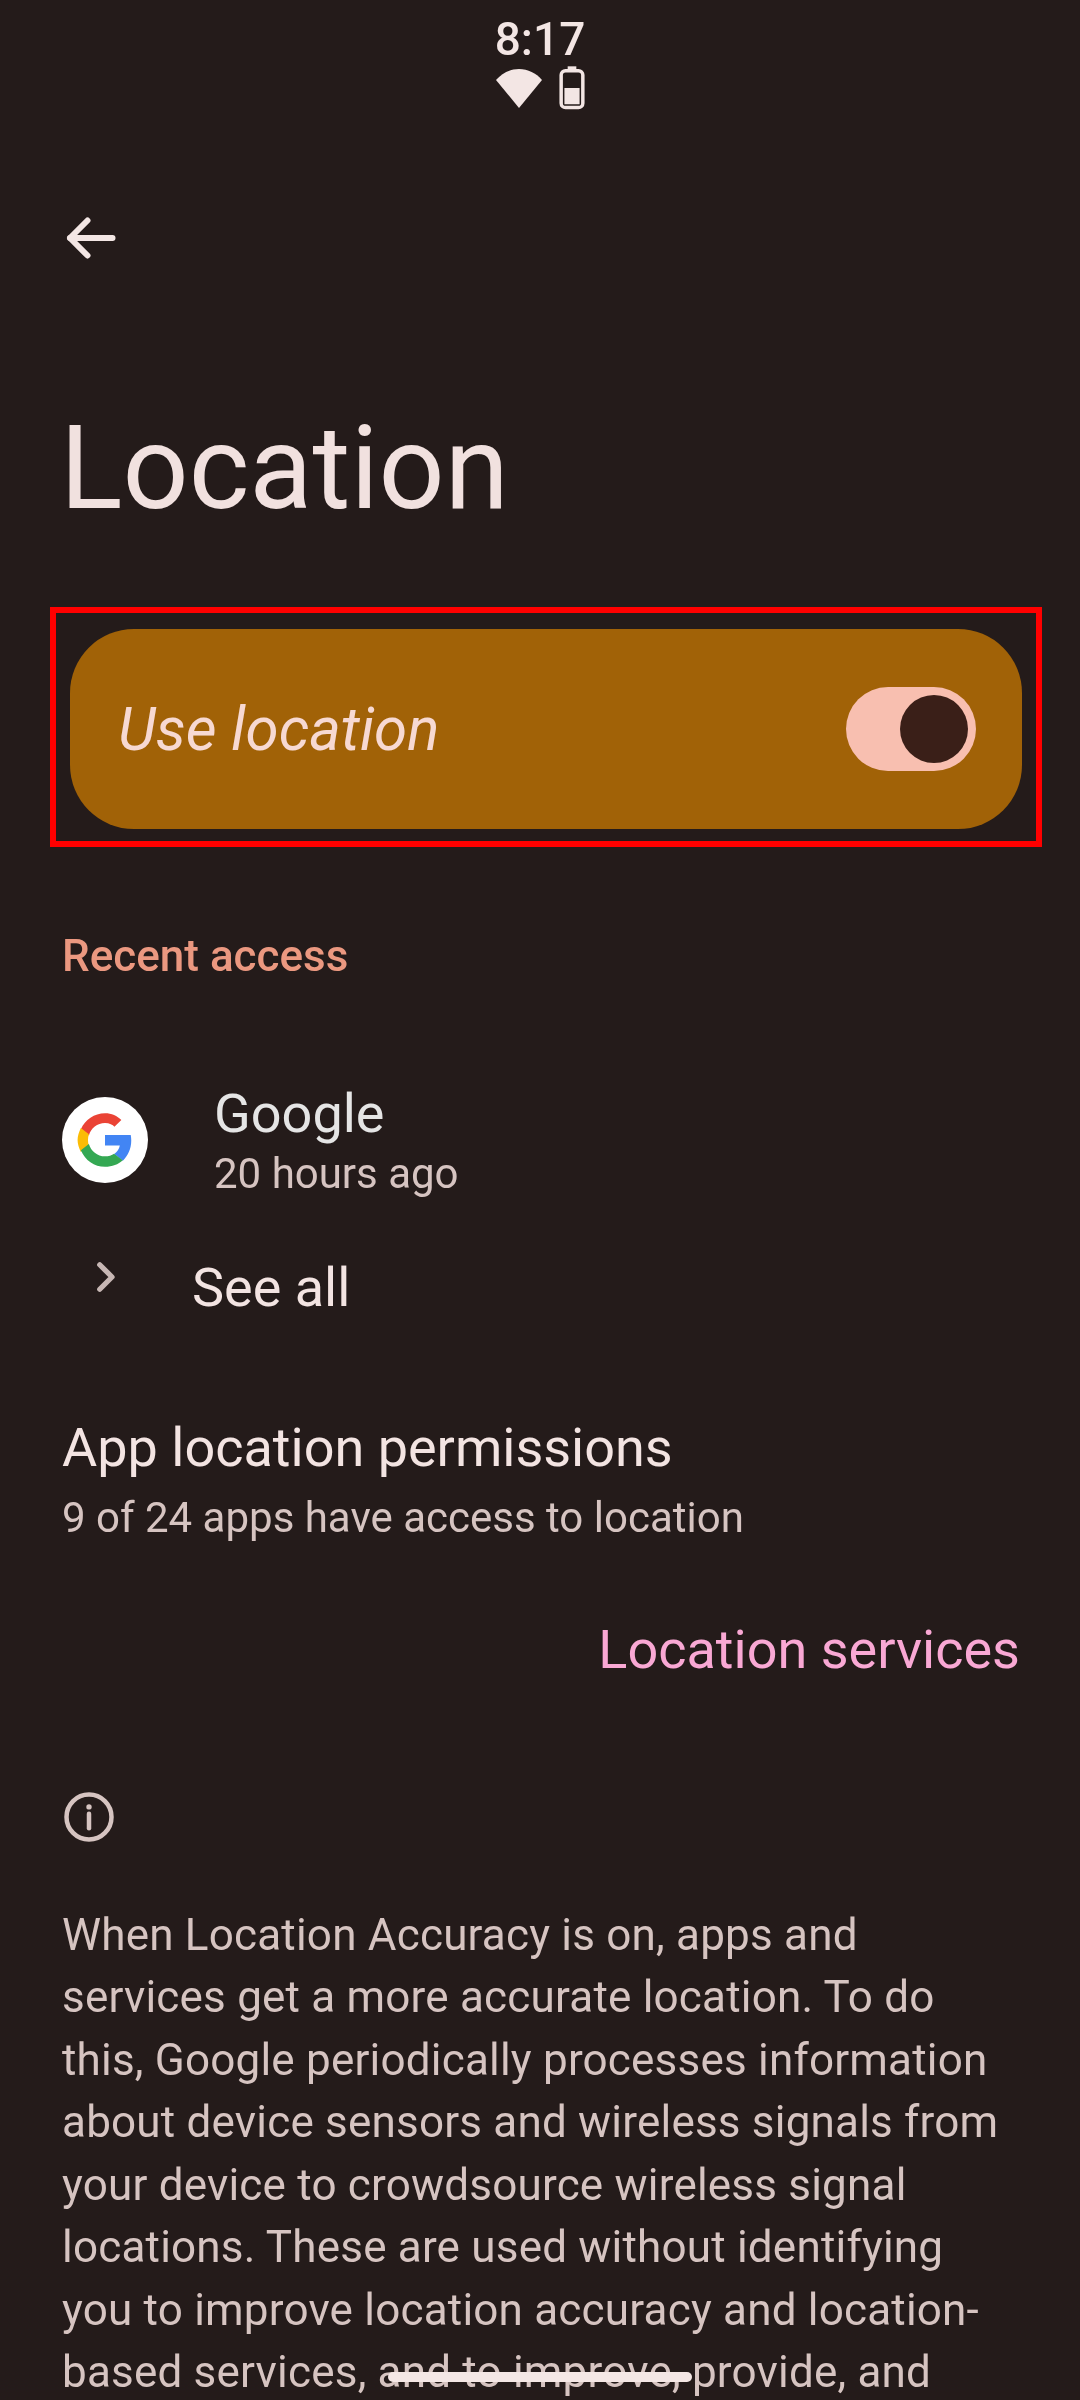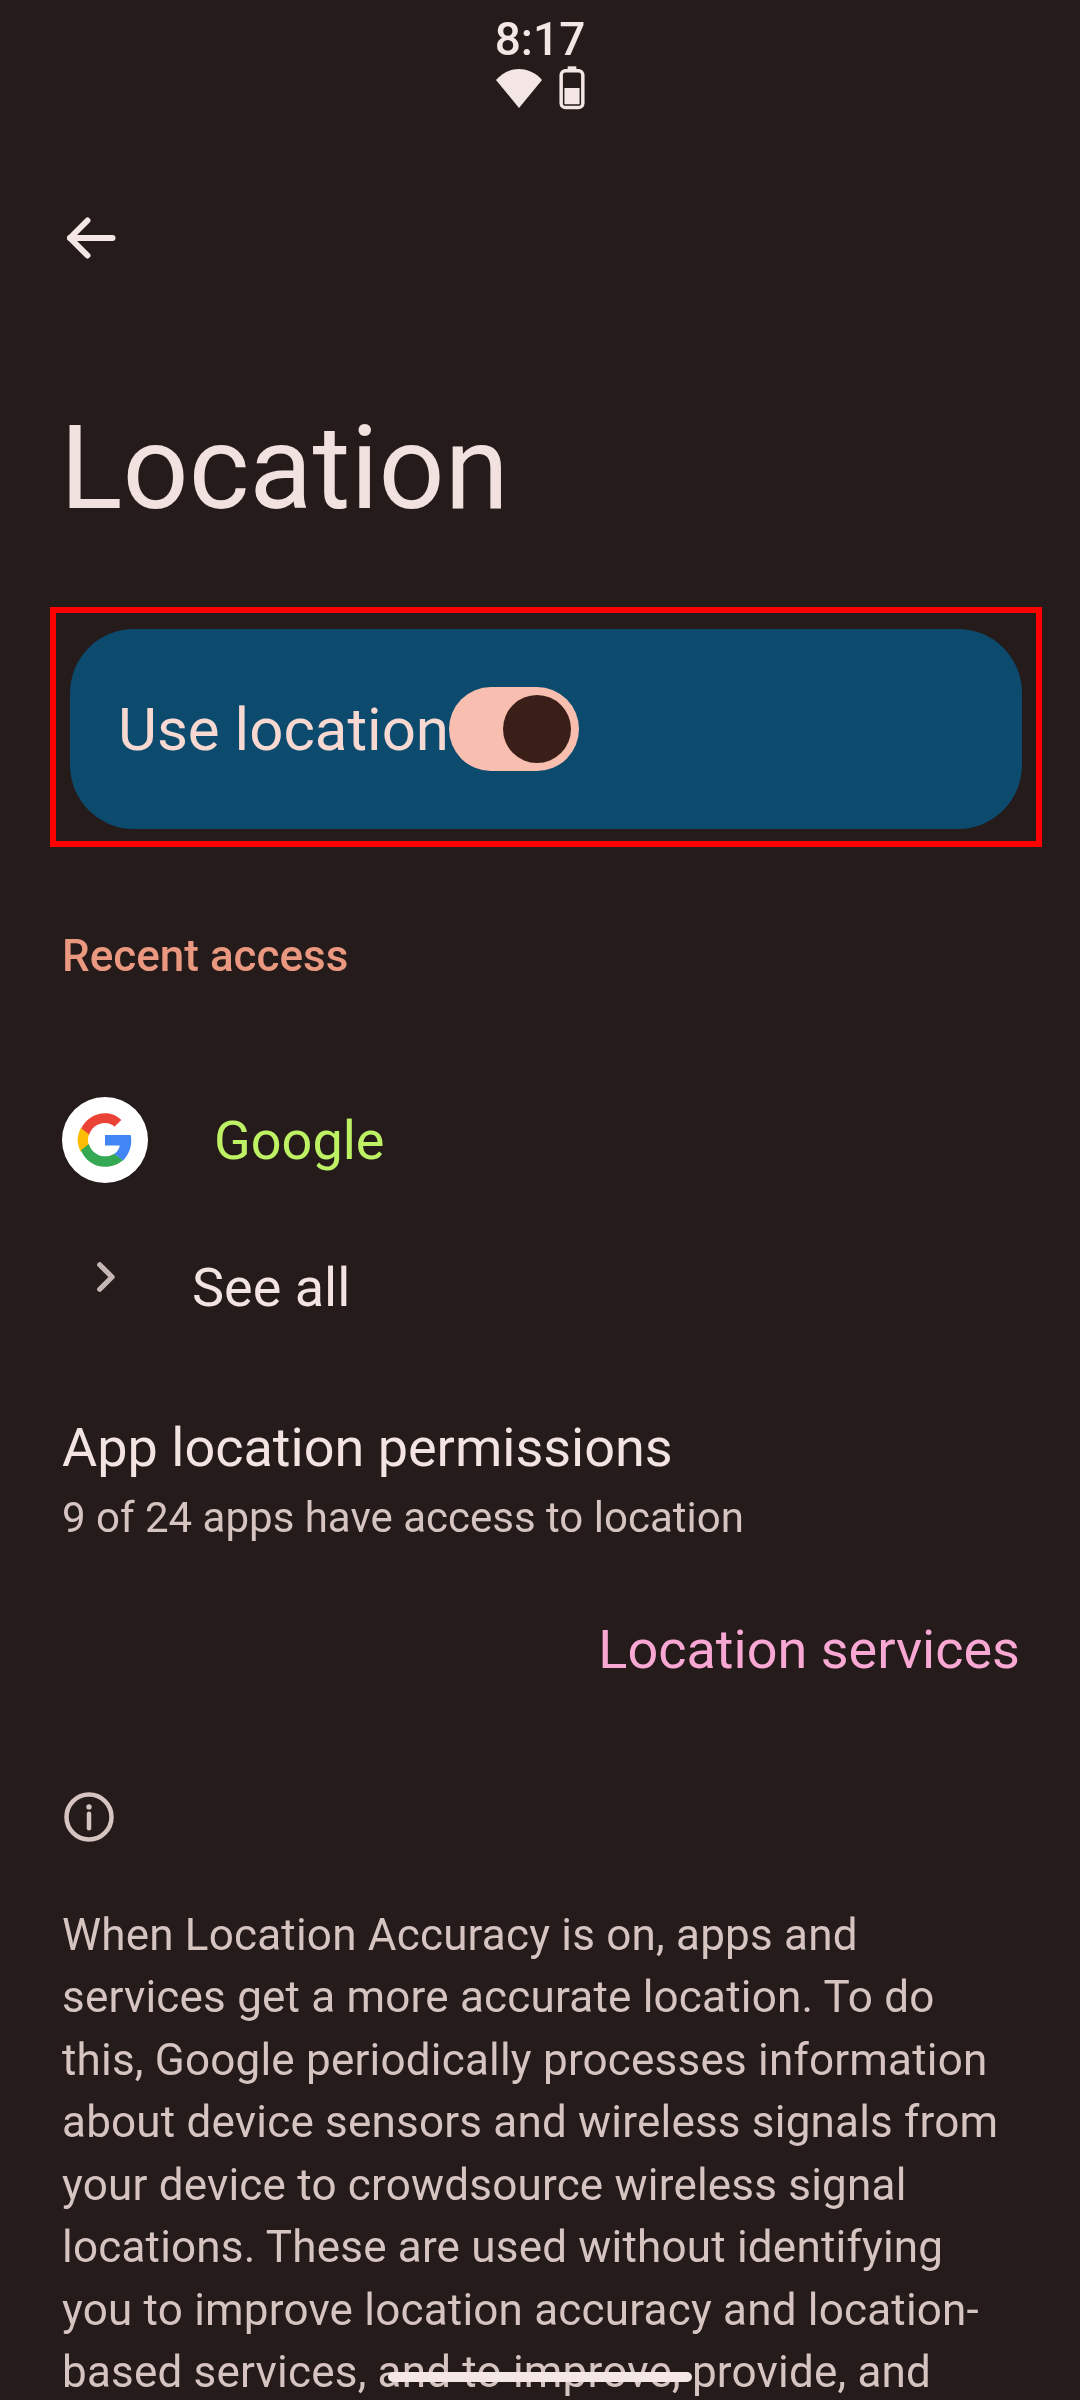--- a/index.html
+++ b/index.html
@@ -75,26 +75,27 @@
     height: 240px;
     border: 6px solid #ff0000;
     pointer-events: none;
   }
   .toggle-card {
     position: absolute;
     top: 629px;
     left: 70px;
     width: 952px;
     height: 200px;
-    background: #0c4a6e;
+    background: #a16207;
     border-radius: 64px;
     display: flex;
     align-items: center;
-    justify-content: flex-start;
+    justify-content: space-between;
     padding: 0 46px 0 48px;
+    font-style: italic;
   }
   .toggle-label {
     font-size: 60px;
     font-weight: 400;
     color: #f7d9d2;
   }
   .switch {
     width: 130px;
     height: 84px;
     border-radius: 50px;
@@ -134,21 +135,21 @@
     display: flex;
     align-items: center;
     justify-content: center;
   }
   .app-text {
     margin-left: 66px;
     display: flex;
     flex-direction: column;
     gap: 4px;
   }
-  .app-name { font-size: 54px; color: #bef264; }
+  .app-name { font-size: 54px; color: #e5e5e5; }
   .app-sub  { font-size: 42px; color: #d6c4c1; }
 
   .see-all-row {
     position: absolute;
     top: 1256px;
     left: 62px; right: 72px;
     height: 120px;
     display: flex;
     align-items: flex-start;
   }
@@ -255,20 +256,21 @@
   <div class="app-icon">
     <svg width="56" height="56" viewBox="0 0 48 48">
       <path fill="#EA4335" d="M24 9.5c3.9 0 6.6 1.7 8.1 3.1l5.9-5.8C34.4 3.3 29.7 1 24 1 14.8 1 6.9 6.6 3.3 14.7l6.9 5.4C11.9 14 17.4 9.5 24 9.5z"></path>
       <path fill="#4285F4" d="M46.5 24.5c0-1.6-.15-3.2-.45-4.7H24v9h12.7c-.55 3-2.25 5.5-4.8 7.2l7.4 5.7C43.7 37.6 46.5 31.6 46.5 24.5z"></path>
       <path fill="#FBBC05" d="M10.2 28.9c-.5-1.5-.8-3.1-.8-4.9s.3-3.4.8-4.9l-6.9-5.4C1.7 17.1 0.5 20.4 0.5 24s1.2 6.9 2.8 10.3l6.9-5.4z"></path>
       <path fill="#34A853" d="M24 47c6.2 0 11.4-2 15.2-5.6l-7.4-5.7c-2 1.4-4.7 2.3-7.8 2.3-6.6 0-12.1-4.5-13.8-10.6l-6.9 5.4C6.9 41.4 14.8 47 24 47z"></path>
     </svg>
   </div>
   <div class="app-text">
     <div class="app-name">Google</div>
+    <div class="app-sub">20 hours ago</div>
   </div>
 </div>
 
 <div class="see-all-row">
   <div class="see-all-chevron">
     <svg width="42" height="42" viewBox="0 0 24 24" fill="none" stroke="#c7b7b4" stroke-width="3" stroke-linecap="round" stroke-linejoin="round">
       <polyline points="9 5 16 12 9 19"></polyline>
     </svg>
   </div>
   <div class="see-all-text">See all</div>

